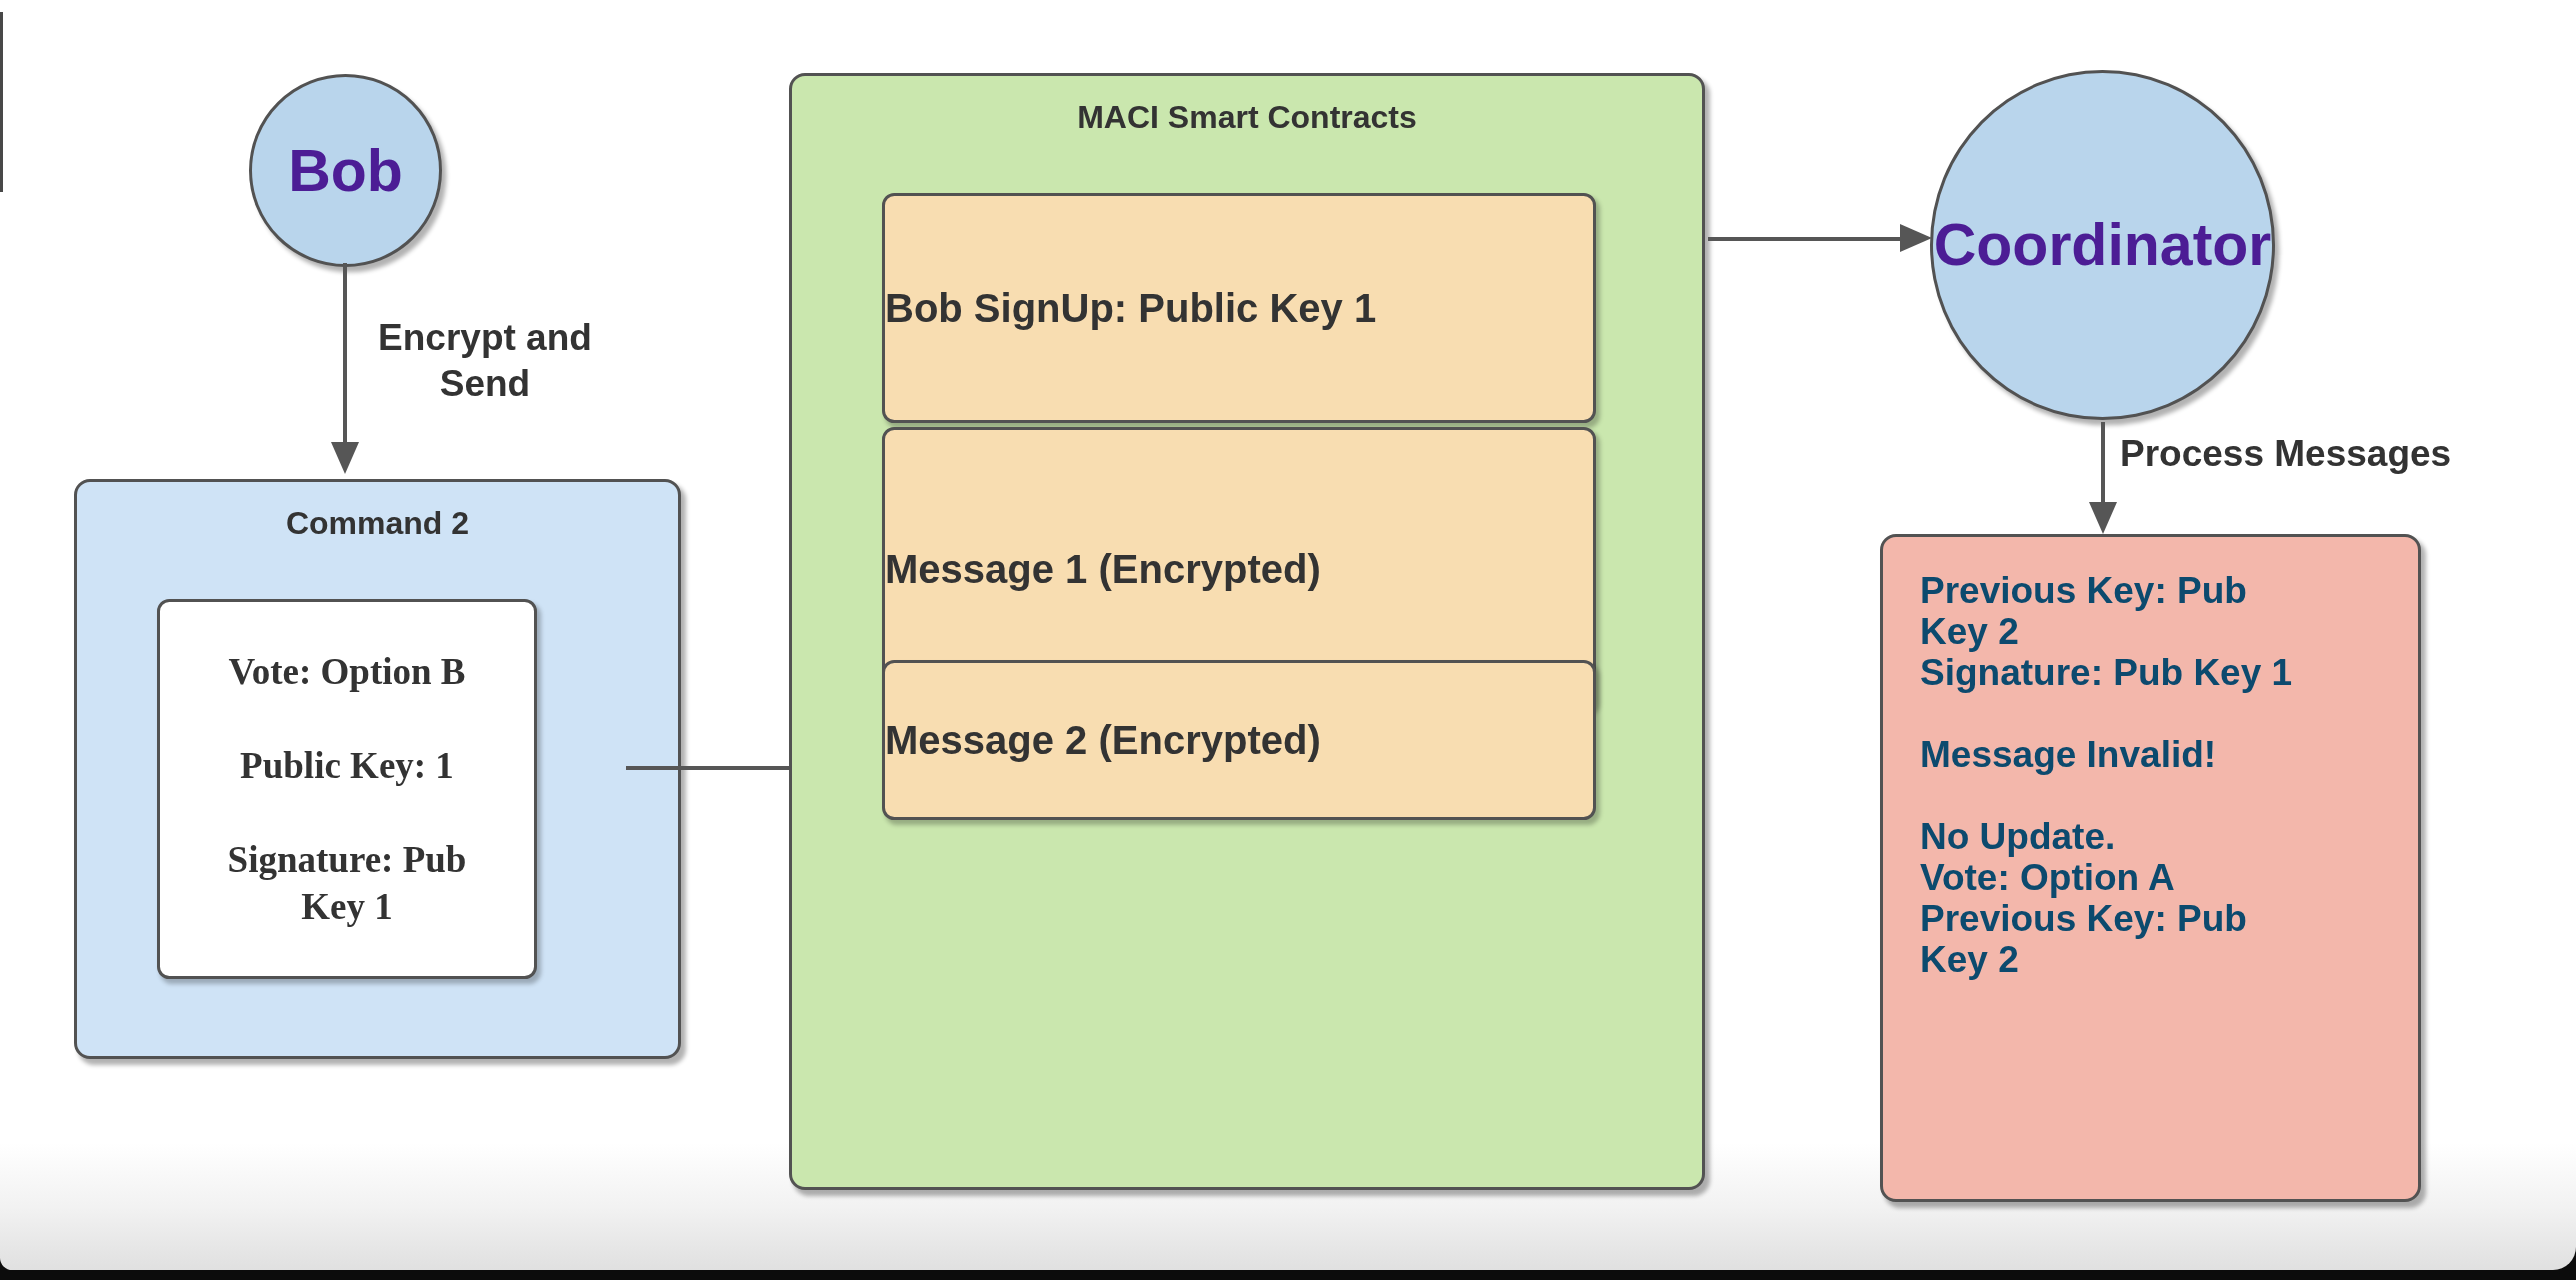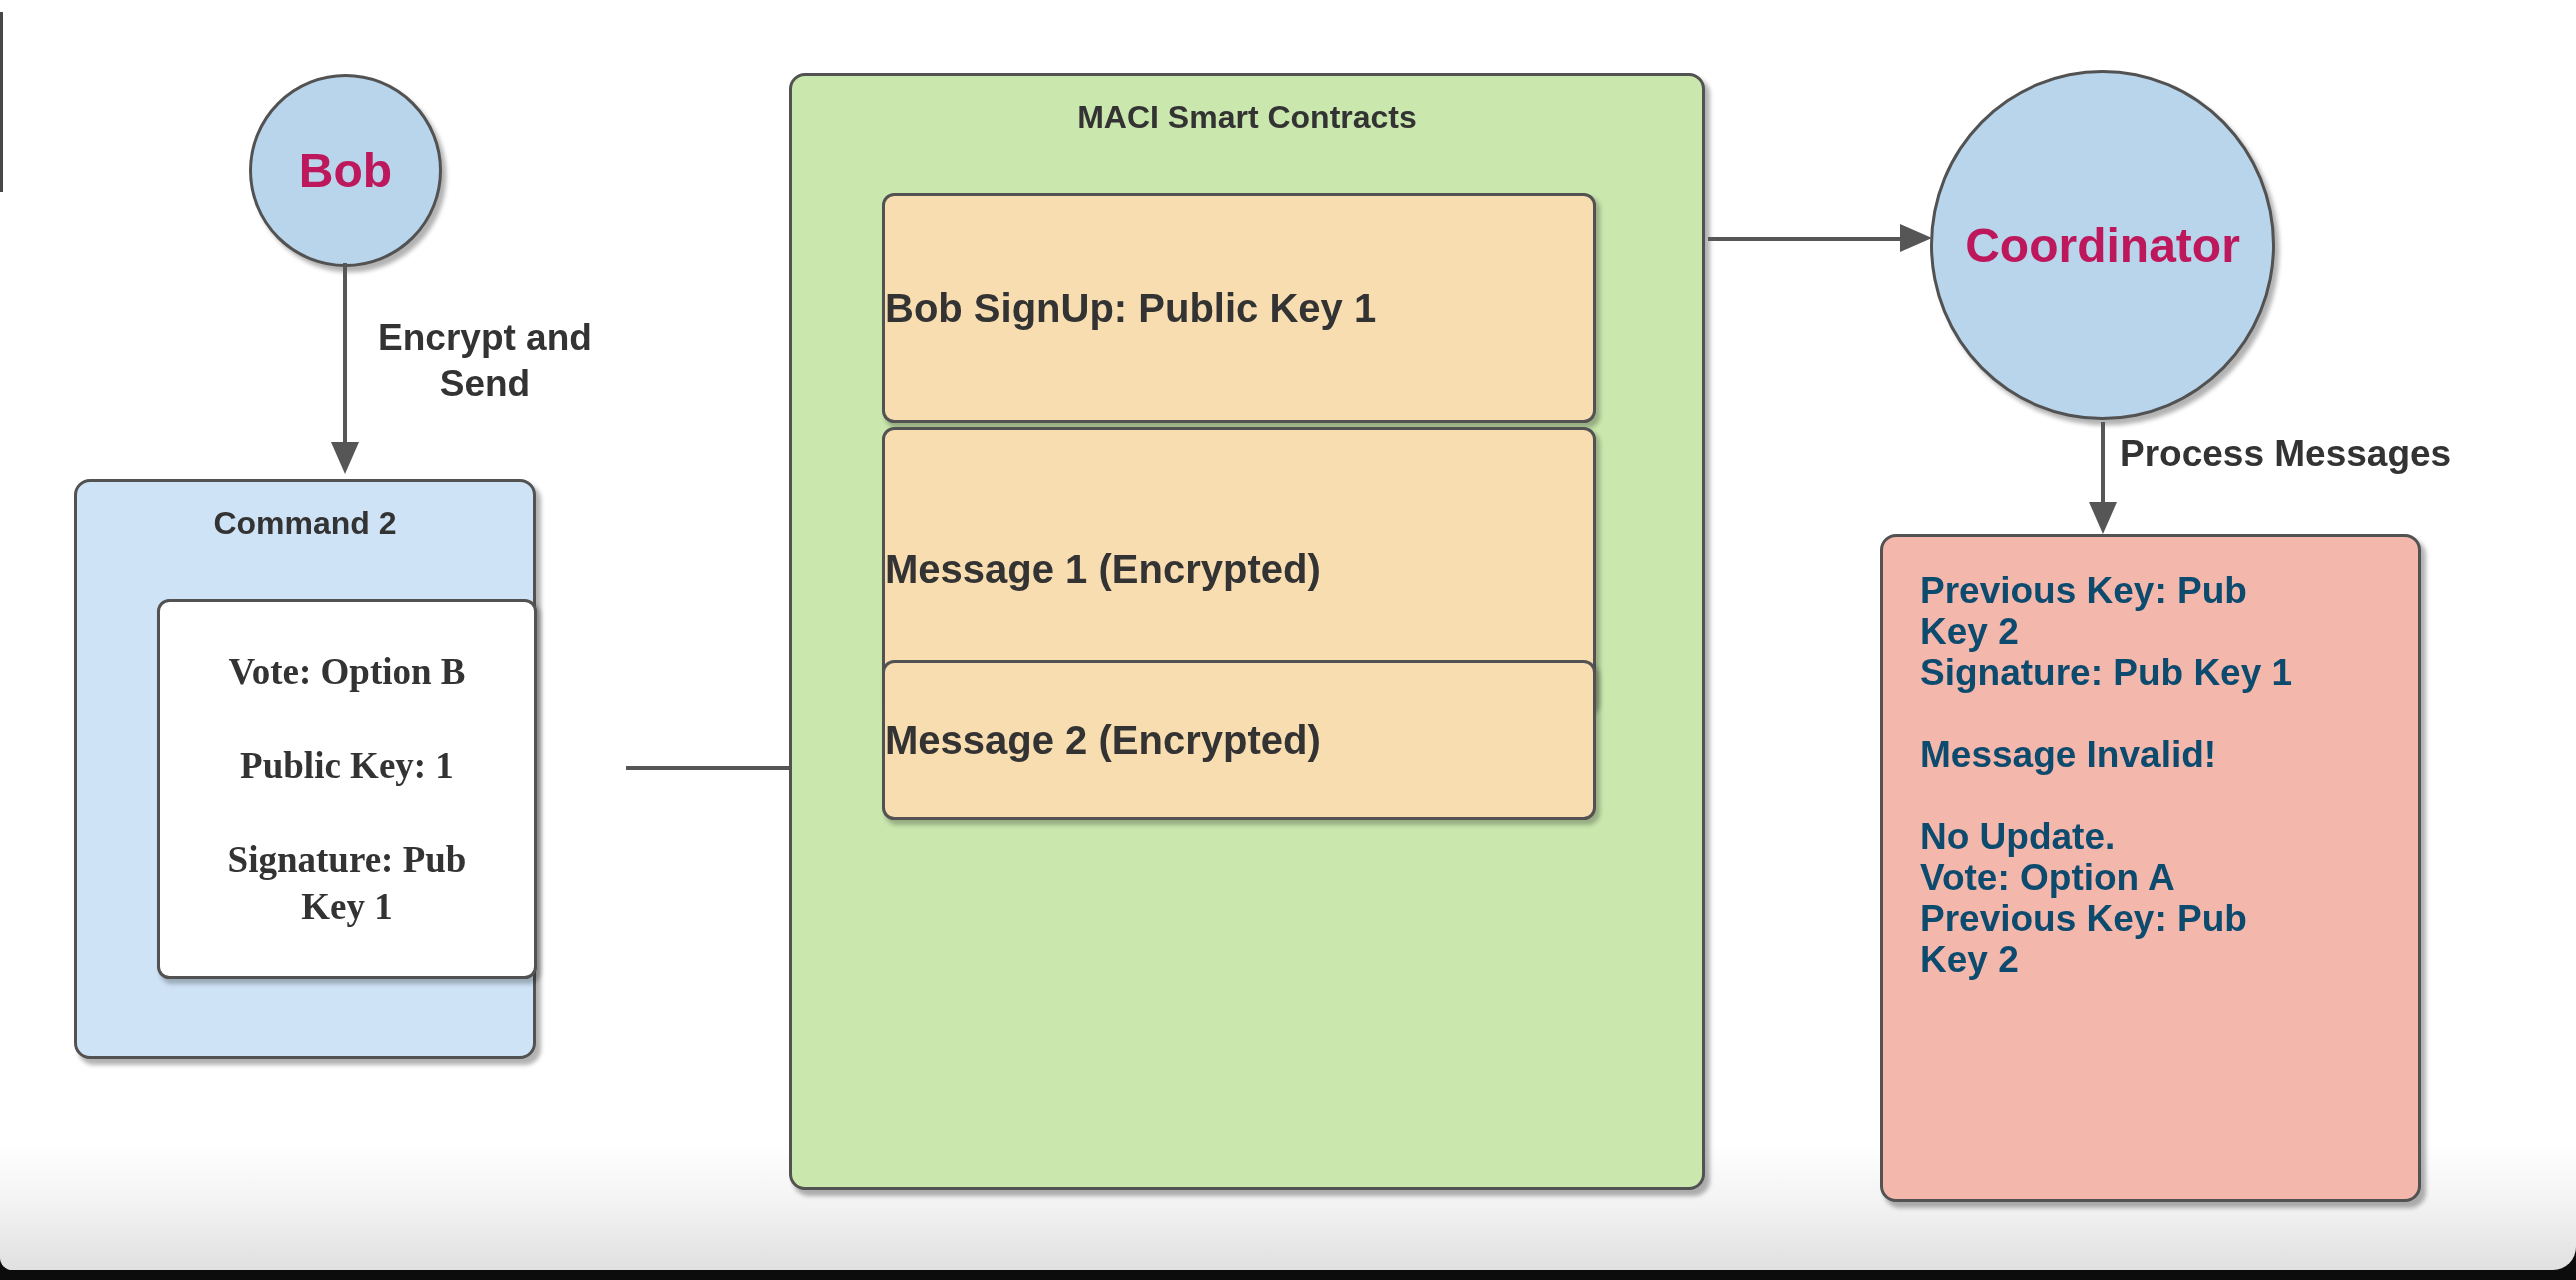--- a/index.html
+++ b/index.html
@@ -22,21 +22,21 @@
     background: #1a1a1a; opacity: 0.8;
   }
   .shape {
     position: absolute;
     border: 3.5px solid #525252;
     box-shadow: 4.4px 5.3px 4.4px rgba(0,0,0,0.30);
     color: #333333;
     font-weight: 700;
   }
   .ellipse { border-radius: 50%; display: flex; align-items: center; justify-content: center; }
-  .node-title { font-size: 48px; color: #be185d; font-weight: 700; }
+  .node-title { font-size: 59px; color: #4c1d95; font-weight: 700; }
   .box-title { font-size: 32px; text-align: center; }
   .rounded { border-radius: 16px; }
   .multiline { white-space: pre-line; }
   .edge-line { position: absolute; background: #565656; }
   .edge-label {
     position: absolute; color: #333333; font-weight: 700;
     font-size: 37px; line-height: 46px;
   }
   .arrowhead { position: absolute; width: 0; height: 0; }
   .arrowhead.down {
@@ -45,21 +45,21 @@
     border-top: 32px solid #565656;
   }
   .arrowhead.right {
     border-top: 14px solid transparent;
     border-bottom: 14px solid transparent;
     border-left: 32px solid #565656;
   }
   
   .bob { left: 249px; top: 74px; width: 193px; height: 193px; background: #b9d5ec; }
   .coordinator { left: 1930px; top: 70px; width: 345px; height: 350px; background: #b9d5ec; }
-  .command { left: 74px; top: 479px; width: 462px; height: 580px; background: #cfe3f6; padding-top: 23px; }
+  .command { left: 74px; top: 479px; width: 607px; height: 580px; background: #cfe3f6; padding-top: 23px; }
   .command-inner {
     position: absolute; left: 80px; top: 117px; width: 380px; height: 380px;
     background: #ffffff; border: 3.5px solid #525252; border-radius: 12.3px;
     box-shadow: 3.5px 4.4px 4.4px rgba(0,0,0,0.25);
     display: flex; align-items: center; justify-content: center;
     text-align: center; font-size: 37px; line-height: 47px; font-weight: 700; color: #333333; font-family: Liberation Serif, serif;
   }
   .contracts { left: 789px; top: 73px; width: 916px; height: 1117px; background: #cae7ae; padding-top: 23px; }
   .contract-entry {
     position: absolute; left: 90px; width: 714px;

